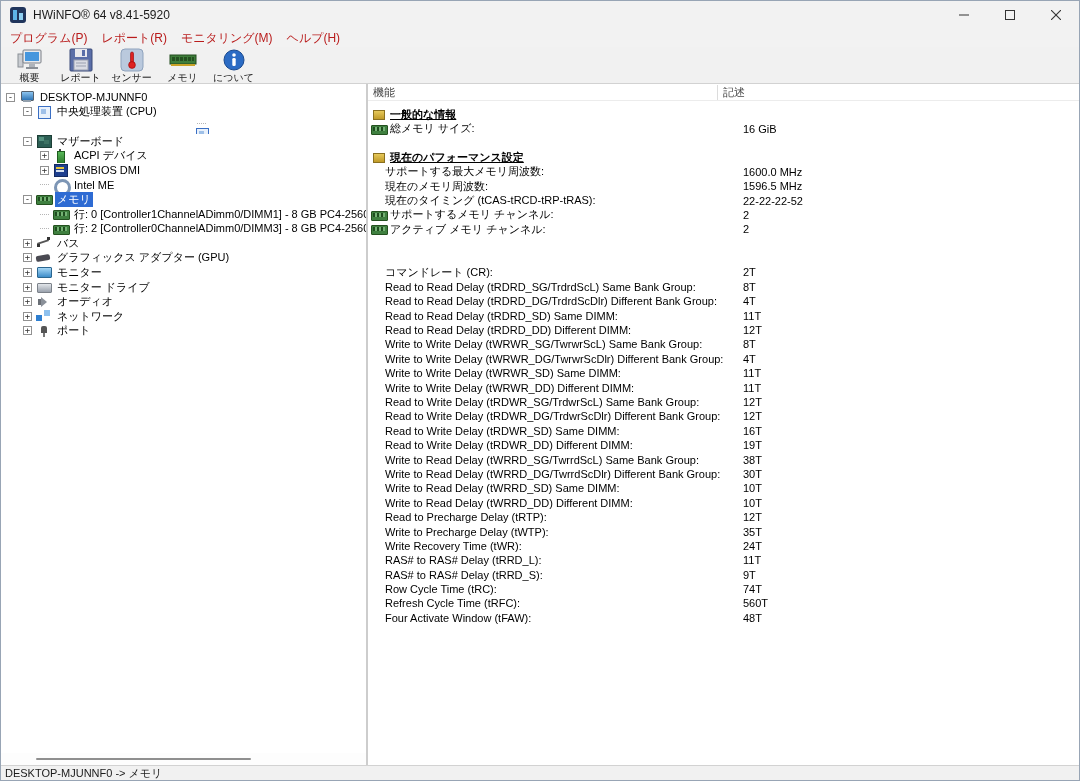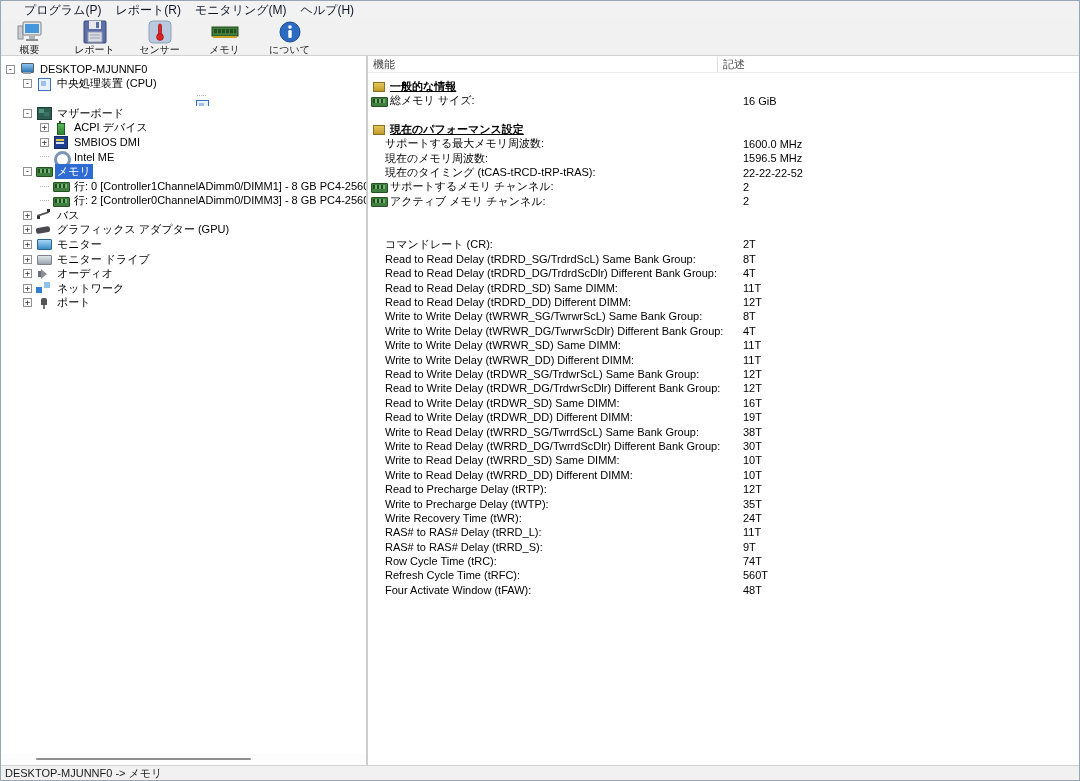--- a/index.html
+++ b/index.html
@@ -14,24 +14,24 @@
   .titlebar { height:28px; background:#f2f2f2; display:flex; align-items:center; flex:none; }
   .appicon { width:16px; height:16px; margin:0 7px 0 9px; border-radius:3px;
     background:#20355c; position:relative; flex:none; }
   .appicon::before { content:""; position:absolute; left:3px; top:3px; width:4px; height:10px; background:#5db4e8; }
   .appicon::after { content:""; position:absolute; left:9px; top:6px; width:4px; height:7px; background:#8fd0f2; }
   .title-text { font-size:12px; color:#1b1b1b; }
   .wincontrols { margin-left:auto; display:flex; height:100%; }
   .wbtn { width:46px; height:100%; display:flex; align-items:center; justify-content:center; }
   .wbtn svg { display:block; }
   
-  .menubar { height:18px; background:#f2f2f2; display:flex; align-items:center; font-size:12px; color:#0f172a; padding-left:16px; flex:none; }
+  .menubar { height:18px; background:#f2f2f2; display:flex; align-items:center; font-size:12px; color:#b91c1c; padding-left:2px; flex:none; }
   .menu-item { padding:1px 7px; }
   
-  .toolbar { height:37px; background:#f1f1f1; border-bottom:1px solid #d2d2d2; display:flex; align-items:center; padding-left:3px; flex:none;gap:14px; }
+  .toolbar { height:37px; background:#f1f1f1; border-bottom:1px solid #d2d2d2; display:flex; align-items:center; padding-left:3px; flex:none; }
   .tbtn { width:51px; display:flex; flex-direction:column; align-items:center; justify-content:flex-start; padding-top:1px; }
   .tbtn .tico { height:24px; display:flex; align-items:center; justify-content:center; }
   .tbtn .tlbl { font-size:10px; color:#222; line-height:11px; }
   .tsep { width:1px; background:#d8d8d8; margin:0 2px; }
   
   .content { flex:1; display:flex; min-height:0; }
   .tree-panel { width:365px; background:#fff; position:relative; overflow:hidden; flex:none; }
   .treebody { padding-top:6px; }
   .vsplit { width:2px; background:#cdcdcd; flex:none; }
   .details-panel { flex:1; background:#fff; position:relative; overflow:hidden; }
@@ -96,20 +96,42 @@
   .hthumb { position:absolute; left:35px; top:5px; width:215px; height:2px; background:#8f8f8f; border-radius:1px; }
   
   .statusbar { height:15px; background:#f1f1f1; border-top:1px solid #d2d2d2; font-size:11px;
     color:#1b1b1b; display:flex; align-items:center; padding-left:4px; flex:none; }
 </style>
 </head>
 <body>
 
 <div class="window">
 
+  <div class="titlebar">
+    <div class="appicon"></div>
+    <div class="title-text">HWiNFO® 64 v8.41-5920</div>
+    <div class="wincontrols">
+      <div class="wbtn">
+        <svg width="10" height="10">
+            <line x1="0" y1="5" x2="10" y2="5" stroke="#333" stroke-width="1"></line>
+          </svg>
+      </div>
+      <div class="wbtn">
+        <svg width="10" height="10">
+            <rect x="0.5" y="0.5" width="9" height="9" fill="none" stroke="#333" stroke-width="1"></rect>
+          </svg>
+      </div>
+      <div class="wbtn">
+        <svg width="10" height="10">
+            <line x1="0" y1="0" x2="10" y2="10" stroke="#333" stroke-width="1.1"></line>
+            <line x1="10" y1="0" x2="0" y2="10" stroke="#333" stroke-width="1.1"></line>
+          </svg>
+      </div>
+    </div>
+  </div>
 
   <div class="menubar">
     <span class="menu-item">プログラム(P)</span>
     <span class="menu-item">レポート(R)</span>
     <span class="menu-item">モニタリング(M)</span>
     <span class="menu-item">ヘルプ(H)</span>
   </div>
 
   <div class="toolbar">
     <div class="tbtn">

